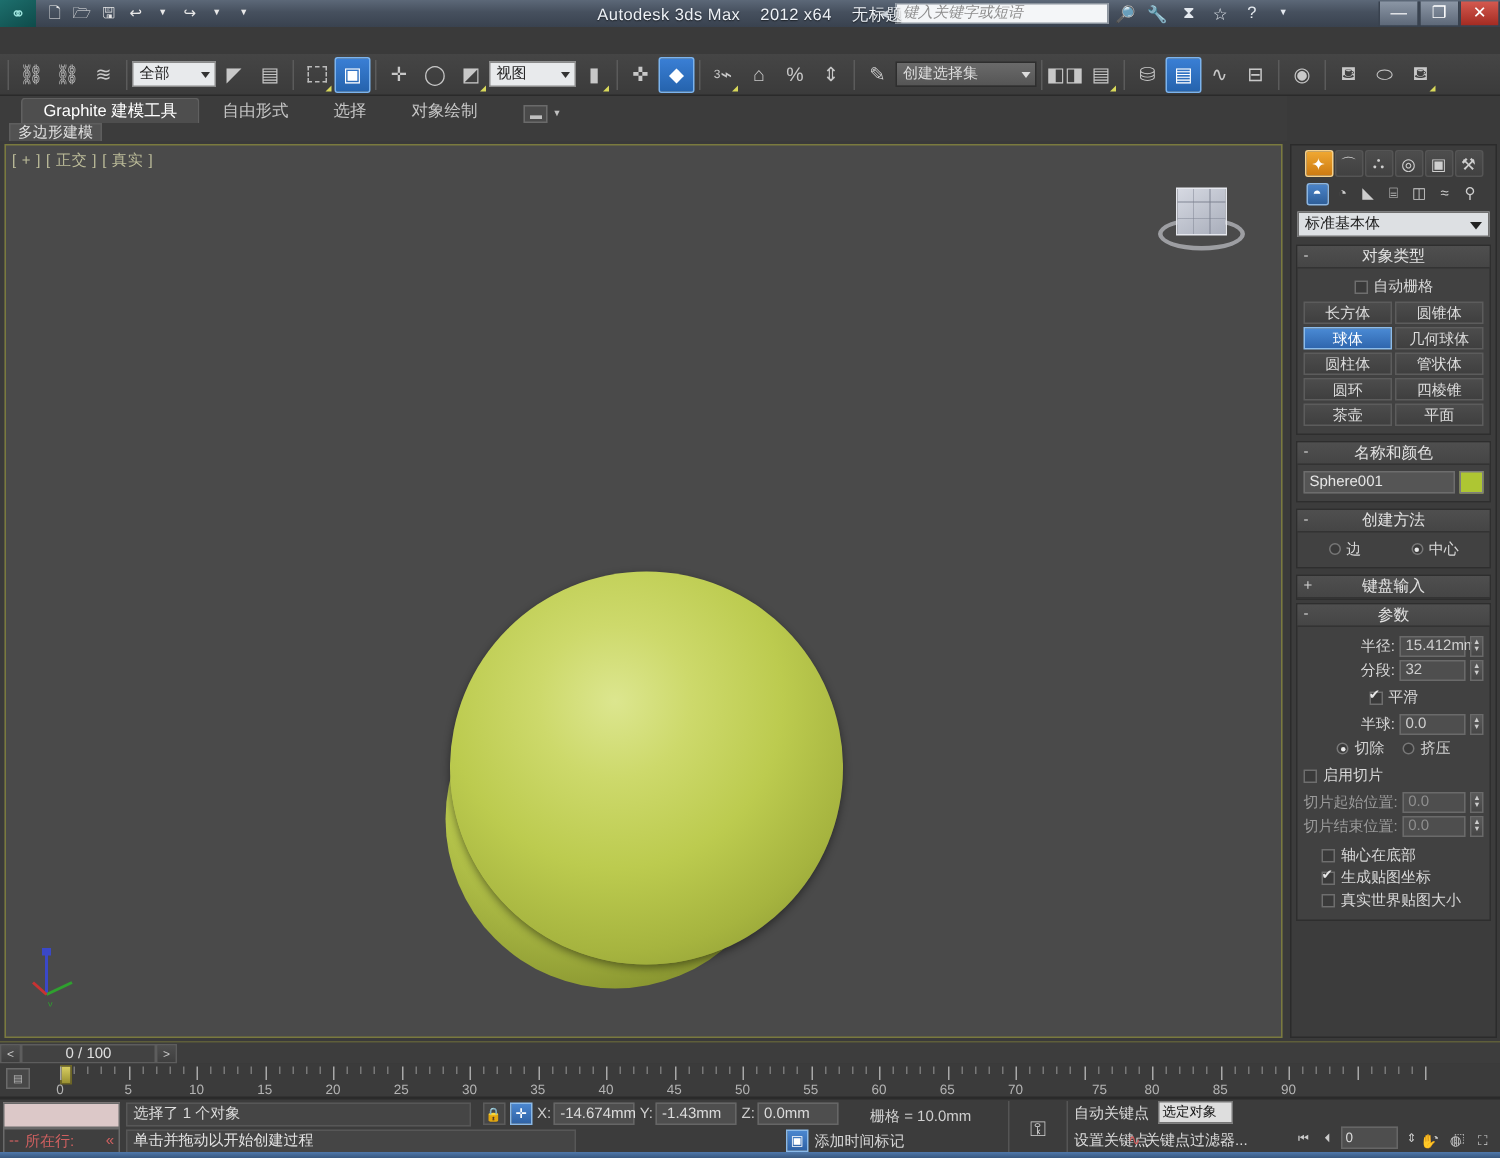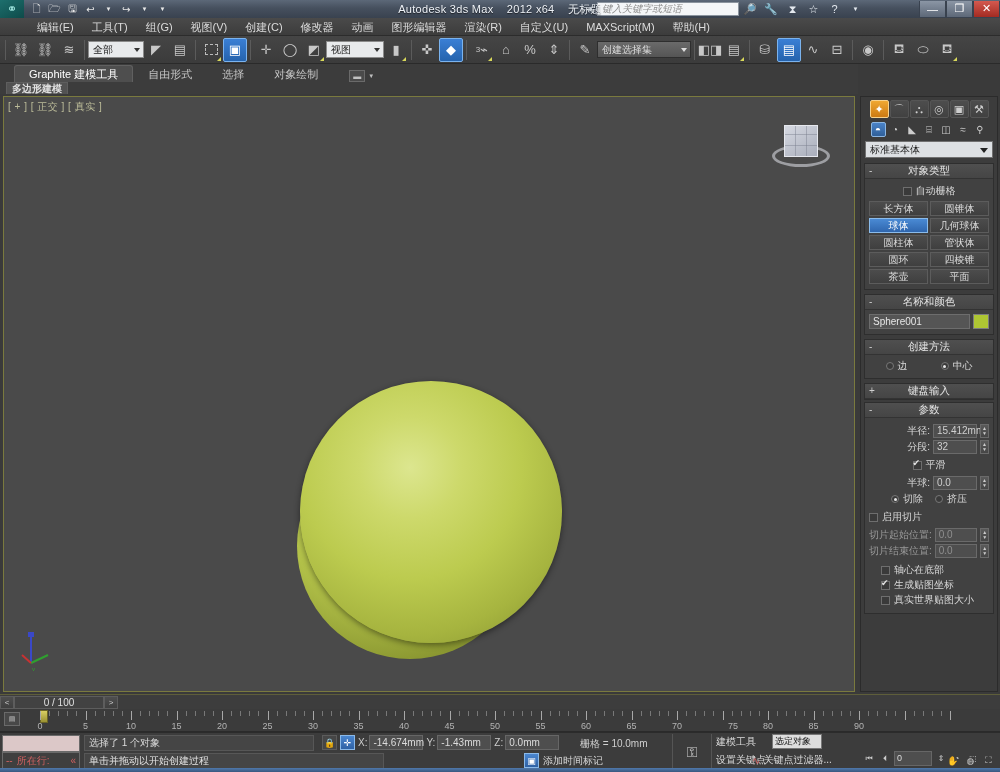--- a/index.html
+++ b/index.html
@@ -96,21 +96,21 @@
   }
   .ribbon-tabs { display:flex; height:18px; align-items:flex-end; padding-left:14px; }
   .rtab {
     height:17px; line-height:16px; padding:0 14px; font-size:11px; color:#c6c6c6;
     border:1px solid transparent; border-bottom:none;
   }
   .rtab.active {
     background:#4e4e4e; color:#fff; border-color:#606060;
     border-radius:3px 3px 0 0;
   }
-  .ribbon-panelbar { height:12px; display:flex; align-items:flex-end; padding-left:6px; background:#3c3c3c;font-weight:bold;}
+  .ribbon-panelbar { height:12px; display:flex; align-items:flex-end; padding-left:6px; background:#3c3c3c;}
   .rpanel-label {
     font-size:10px; color:#e0e0e0; background:#525252; padding:0 5px; height:12px; line-height:12px;
     border:1px solid #5e5e5e; border-bottom:none;
   }
   .ribbon-min { margin-left:16px; display:flex; align-items:center; gap:3px; color:#c0c0c0;}
   .ribbon-min .mbox { width:16px;height:12px;border:1px solid #6a6a6a;background:#4a4a4a;
      display:flex;align-items:center;justify-content:center;font-size:8px;}
 
   
   .viewport {
@@ -346,34 +346,20 @@
         <div class="tb-icon" style="font-size:6px">▼</div>
       </div>
       <div class="wbtns">
         <div class="wbtn">—</div>
         <div class="wbtn">❐</div>
         <div class="wbtn close">✕</div>
       </div>
     </div>
   </div>
 
-  <div class="menubar">
-    <div class="menu-item">编辑(E)</div>
-    <div class="menu-item">工具(T)</div>
-    <div class="menu-item">组(G)</div>
-    <div class="menu-item">视图(V)</div>
-    <div class="menu-item">创建(C)</div>
-    <div class="menu-item">修改器</div>
-    <div class="menu-item">动画</div>
-    <div class="menu-item">图形编辑器</div>
-    <div class="menu-item">渲染(R)</div>
-    <div class="menu-item">自定义(U)</div>
-    <div class="menu-item">MAXScript(M)</div>
-    <div class="menu-item">帮助(H)</div>
-  </div>
 
   <div class="toolbar">
     <div class="tsep"></div>
     <div class="tool">⛓</div>
     <div class="tool">⛓</div>
     <div class="tool">≋</div>
     <div class="tsep"></div>
     <div class="combo" style="width:56px">全部</div>
     <div class="tool">◤</div>
     <div class="tool">▤</div>
@@ -787,21 +773,21 @@
 
     <div class="timetag">
       <span class="cbtn act">▣</span>
       <span>添加时间标记</span>
     </div>
 
     <div class="keyzone">
       <span>⚿</span>
     </div>
 
-    <div class="autokey">建模工具</div>
+    <div class="autokey">自动关键点</div>
     <div class="setkey">设置关键点</div>
     <div class="selobj">选定对象</div>
     <div class="keyfilter">
       <span style="color:#d05a5a">∿</span>
       <span>关键点过滤器...</span>
     </div>
 
     <div class="playgroup">
       <span class="pbtn">⏮</span>
       <span class="pbtn">⏴</span>

